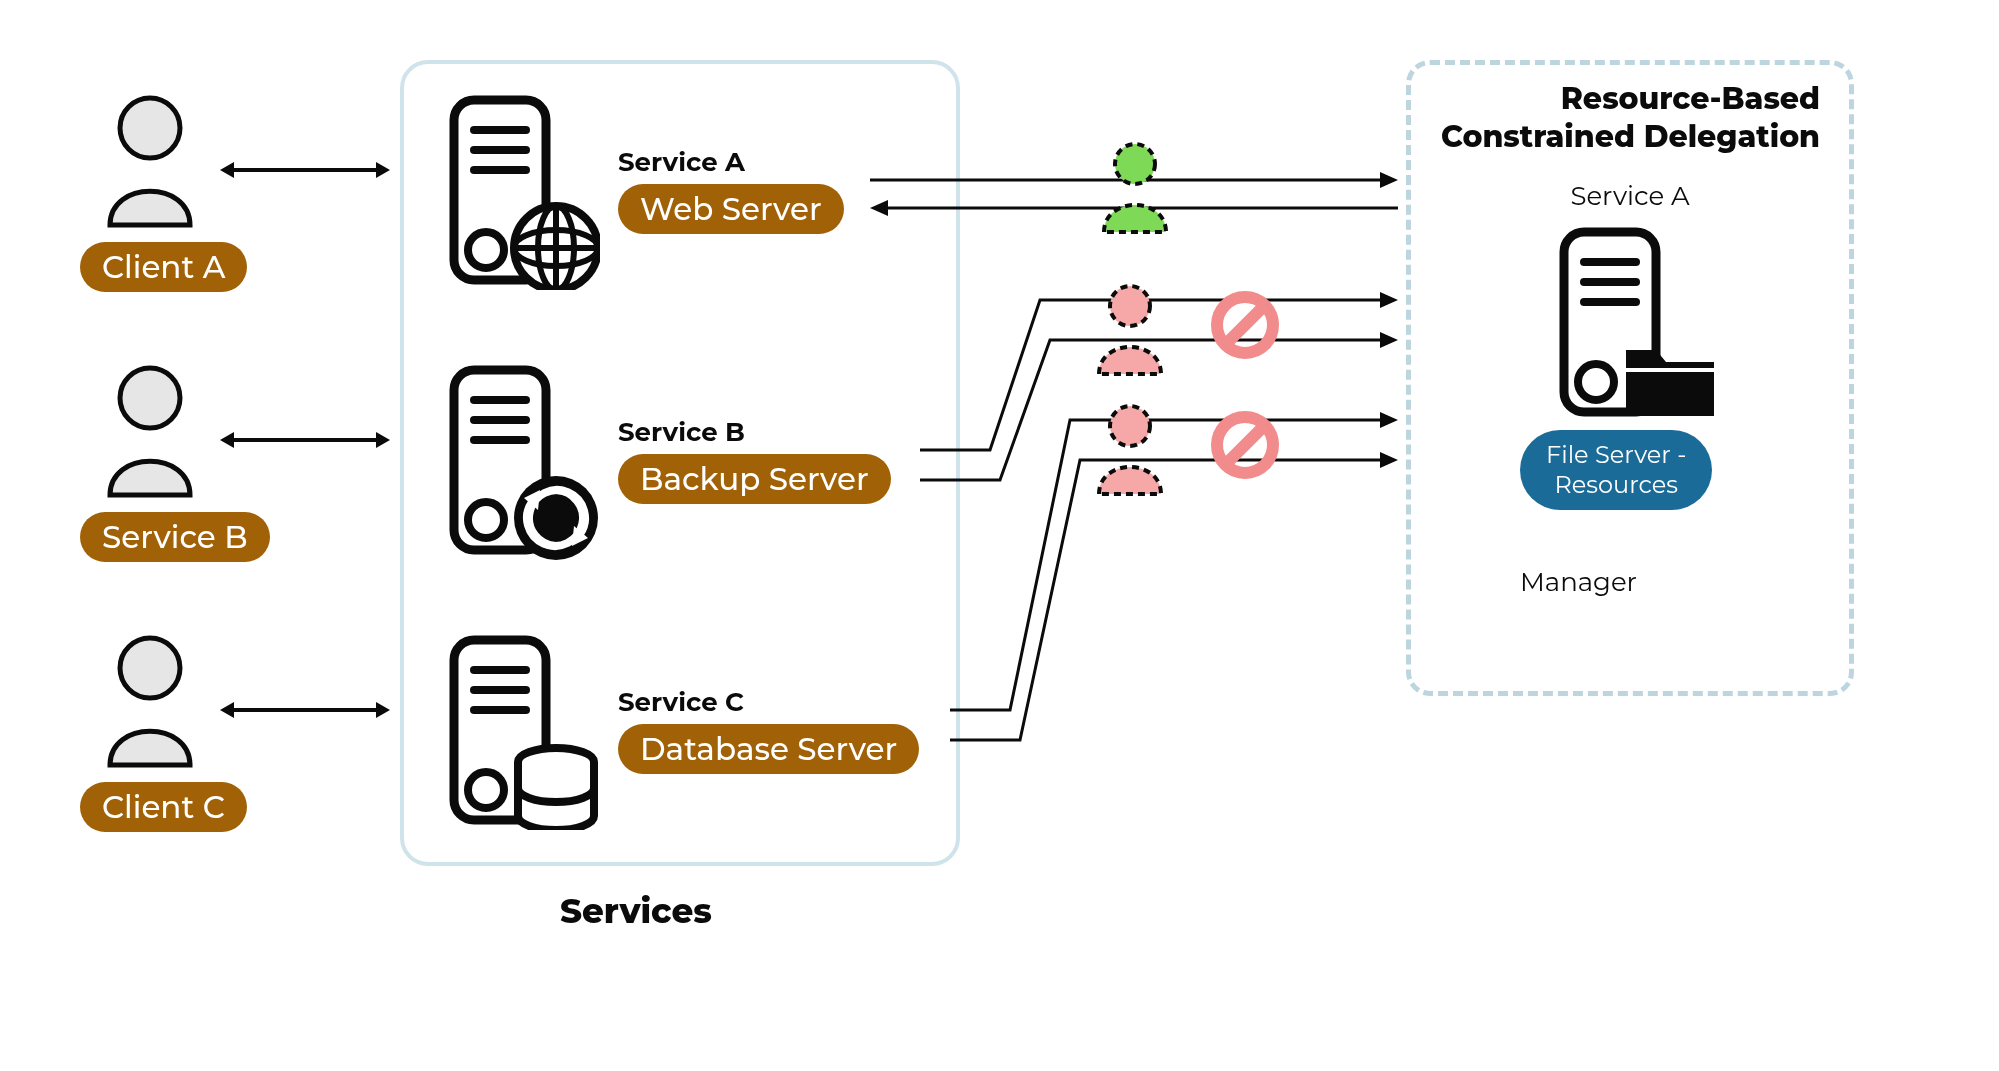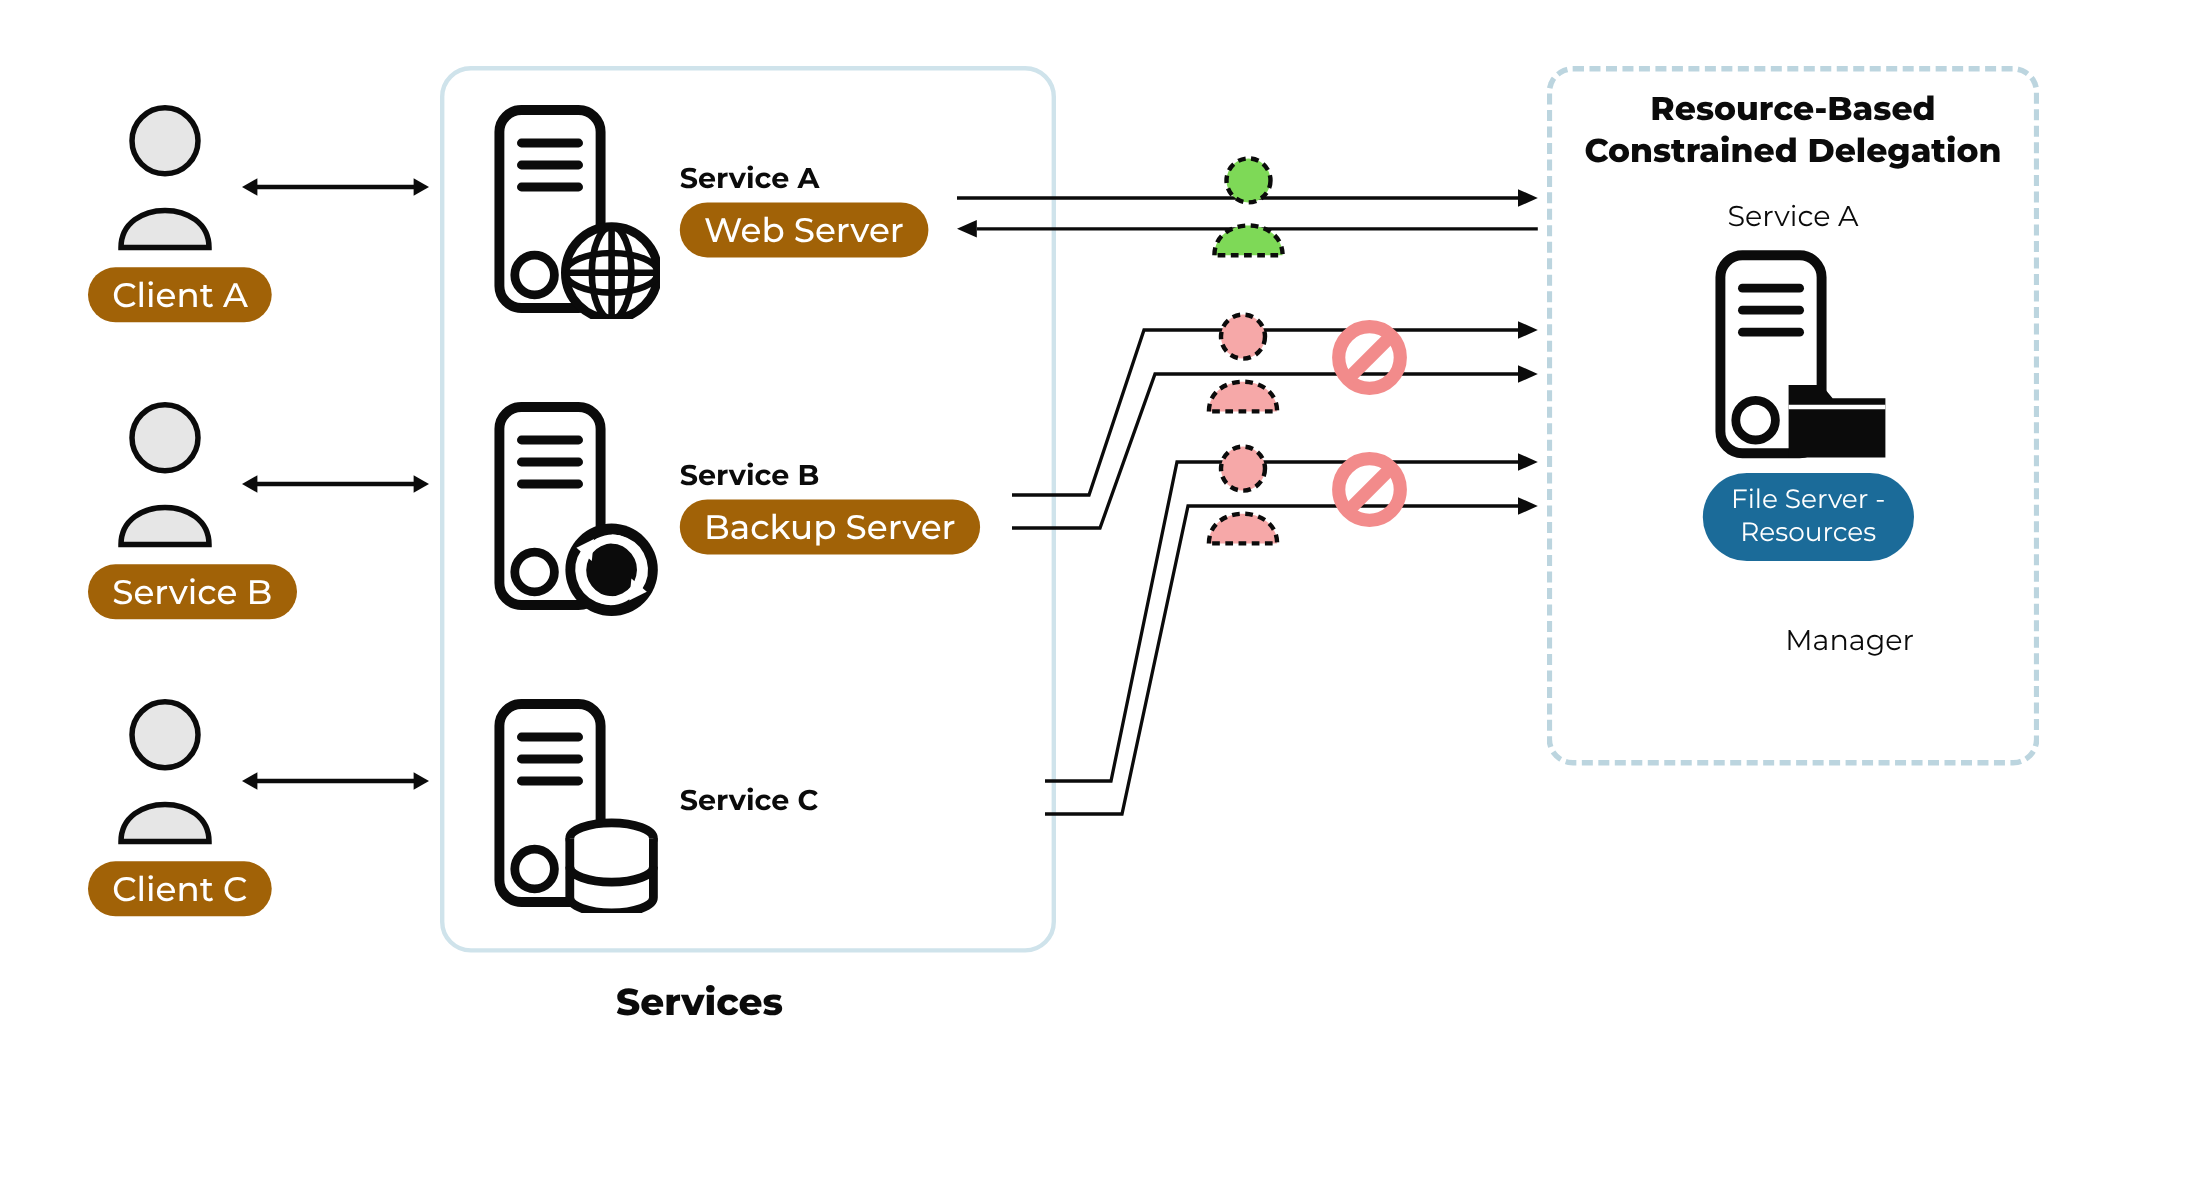--- a/index.html
+++ b/index.html
@@ -33,21 +33,21 @@
     top: 890px;
     font-size: 34px;
     font-weight: 800;
     color: #0b0b0b;
   }
   .rbcd-title {
     position: absolute;
     left: 1440px;
     top: 80px;
     width: 380px;
-    text-align: center;
+    text-align: right;
     font-size: 30px;
     font-weight: 800;
     color: #0b0b0b;
     line-height: 1.25;
   }
   .services-box {
     position: absolute;
     left: 400px;
     top: 60px;
     width: 560px;
@@ -61,21 +61,21 @@
     top: 60px;
     width: 448px;
     height: 636px;
     border: 5px dashed #bcd5df;
     border-radius: 24px;
   }
   .client { position: absolute; width: 140px; text-align: center; }
   .client .pill { margin-top: 8px; }
   .svc-block { position: absolute; display: flex; align-items: center; gap: 18px; }
   .svc-text { display: flex; flex-direction: column; align-items: flex-start; }
-  .file-server-text { display:flex; flex-direction:column; align-items:flex-end; gap:8px; }
+  .file-server-text { display:flex; flex-direction:column; align-items:flex-start; gap:8px; }
   .file-server-pill {
     background:#1b6b99; color:#fff; border-radius:999px;
     padding:10px 26px; font-size:24px; text-align:center; line-height:1.25;
   }
   .manager-label { font-size:26px; color:#0b0b0b;margin-top:24px; }
   svg.abs { position:absolute; overflow:visible; }
 </style>
 </head>
 <body>
 
@@ -180,20 +180,21 @@
       <circle cx="56" cy="160" r="18" fill="none" stroke="#0b0b0b" stroke-width="8"></circle>
 
       <g transform="translate(86,116)">
         <ellipse cx="40" cy="16" rx="38" ry="14" fill="#fff" stroke="#0b0b0b" stroke-width="8"></ellipse>
         <path d="M2 16 L2 70 A38 14 0 0 0 78 70 L78 16" fill="#fff" stroke="#0b0b0b" stroke-width="8"></path>
         <path d="M2 42 A38 14 0 0 0 78 42" fill="none" stroke="#0b0b0b" stroke-width="8"></path>
       </g>
     </svg>
     <div class="svc-text">
       <div class="svc-title">Service C</div>
+      <div class="pill">Database Server</div>
     </div>
   </div>
 
   <svg class="abs" style="left:870px; top:160px;" width="530" height="70">
     <line x1="0" y1="20" x2="512" y2="20" stroke="#0b0b0b" stroke-width="3"></line>
     <polygon points="528,20 510,12 510,28" fill="#0b0b0b"></polygon>
     <line x1="18" y1="48" x2="528" y2="48" stroke="#0b0b0b" stroke-width="3"></line>
     <polygon points="0,48 18,40 18,56" fill="#0b0b0b"></polygon>
   </svg>
   <svg class="abs" style="left:1090px; top:136px;" width="90" height="100">

